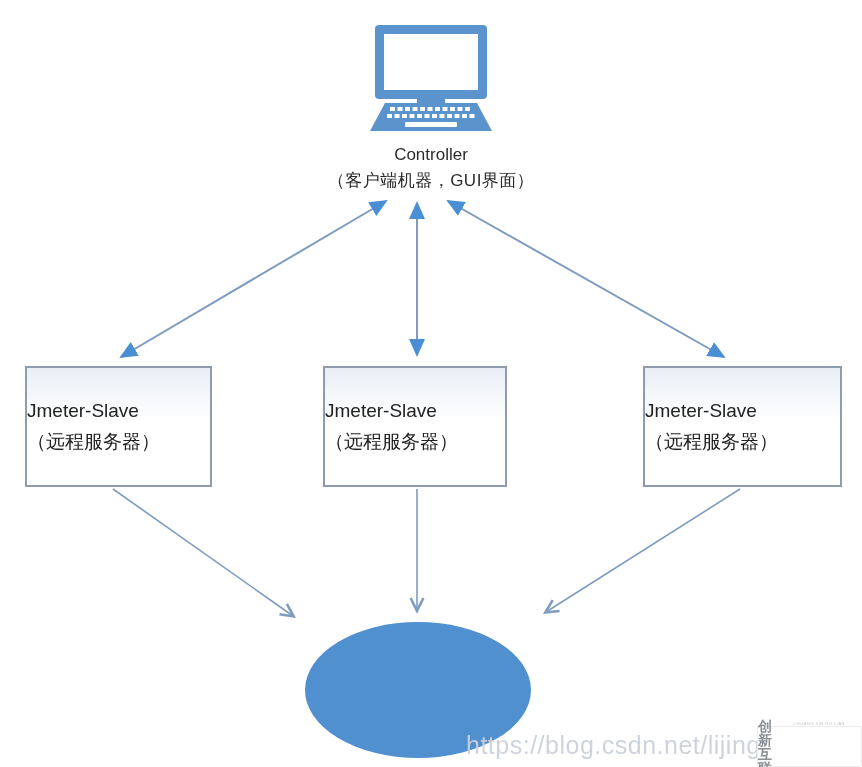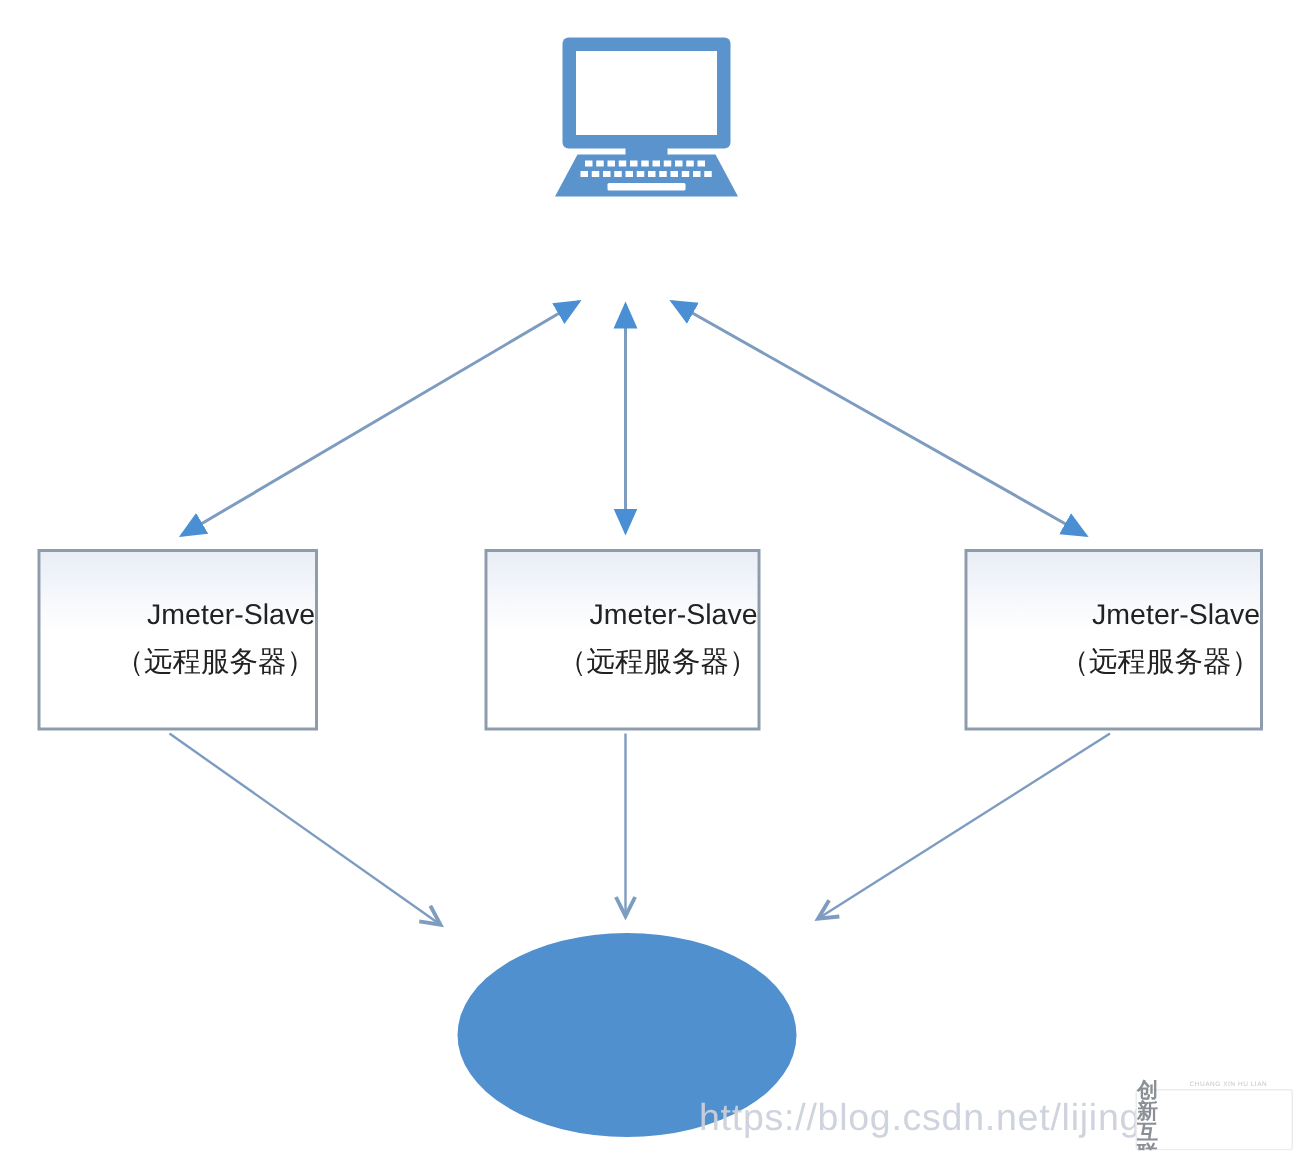--- a/index.html
+++ b/index.html
@@ -10,21 +10,21 @@
   #arrow-layer{position:absolute;left:0;top:0;z-index:1;}
   .node-label{
     position:absolute;z-index:2;text-align:center;color:#2b2b2b;line-height:1.5;
   }
   #controller-label{left:231px;top:142px;width:400px;font-size:17px;}
   #controller-label .sub{font-size:17px;letter-spacing:0.5px;}
   .slave-box{
     position:absolute;z-index:2;top:366px;height:121px;
     border:2px solid #8e9cab;box-sizing:border-box;
     background:linear-gradient(180deg,#e9eef6 0%,#ffffff 45%);
-    display:flex;flex-direction:column;align-items:flex-end;justify-content:center;
+    display:flex;flex-direction:column;align-items:flex-start;justify-content:center;
     font-size:19px;color:#222;line-height:1.6;
   }
   #slave-box-1{left:25px;width:187px;}
   #slave-box-2{left:323px;width:184px;}
   #slave-box-3{left:643px;width:199px;}
   #system-label{
     position:absolute;z-index:2;left:305px;top:676px;width:226px;text-align:center;
     font-size:19px;font-weight:bold;color:#1c2f45;letter-spacing:2px;
   }
   #watermark{
@@ -70,20 +70,22 @@
     <line x1="448" y1="201" x2="724" y2="357" stroke="#7d9cc0" stroke-width="2" marker-start="url(#dblhead)" marker-end="url(#dblhead)"></line>
 
     <line x1="113" y1="489" x2="293" y2="616" stroke="#7d9cc0" stroke-width="1.6" marker-end="url(#openhead)"></line>
     <line x1="417" y1="489" x2="417" y2="610" stroke="#7d9cc0" stroke-width="1.6" marker-end="url(#openhead)"></line>
     <line x1="740" y1="489" x2="546" y2="612" stroke="#7d9cc0" stroke-width="1.6" marker-end="url(#openhead)"></line>
 
     <ellipse cx="418" cy="690" rx="113" ry="68" fill="#5190ce"></ellipse>
   </svg>
 
   <div class="node-label" id="controller-label">
+    <div>Controller</div>
+    <div class="sub">（客户端机器，GUI界面）</div>
   </div>
 
   <div class="slave-box" id="slave-box-1">
     <span>Jmeter-Slave</span>
     <span>（远程服务器）</span>
   </div>
   <div class="slave-box" id="slave-box-2">
     <span>Jmeter-Slave</span>
     <span>（远程服务器）</span>
   </div>

